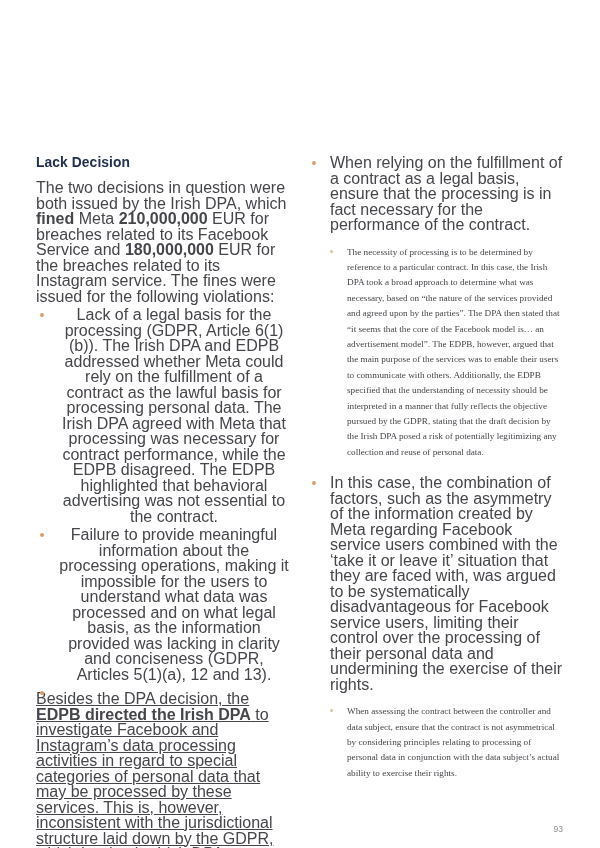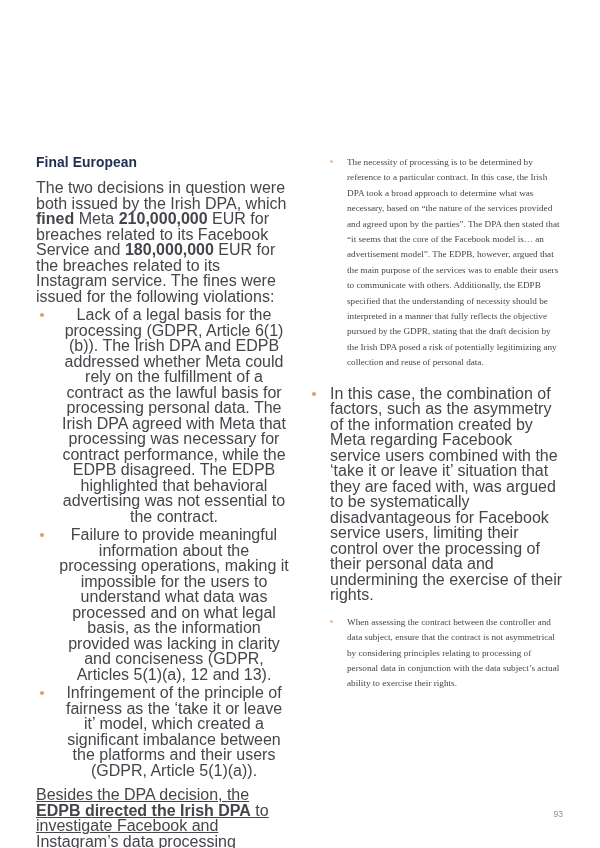--- a/index.html
+++ b/index.html
@@ -12,51 +12,54 @@
   .para{margin:0 0 3px 0;}
   .para-spaced{margin-top:9px;text-decoration:underline;}
   .bullet-list{list-style:none;margin:2px 0 0 0;padding:0;text-align:center;}
   .bullet-item{position:relative;padding-left:22px;margin:0 0 3px 0;}
   .dot{position:absolute;left:4px;top:6px;width:4px;height:4px;border-radius:50%;background:var(--bullet,#dc9e6a);}
   .remark{position:relative;margin:0 0 12px 0;}
   .remark.l1{padding-left:20px;}
   .remark.l1 .dot{left:2px;}
   .remark.l2{padding-left:37px;font-size:9.2px;line-height:15.4px;margin:0 0 15px 0;font-family:Liberation Serif, serif;}
   .remark.l2 .dot{left:20px;top:5px;width:3px;height:3px;background:var(--subbullet,#e7c09a);}
-  .page-number{position:absolute;right:37px;bottom:29px;font-size:8.5px;color:var(--muted,#8d8d8d);}
+  .page-number{position:absolute;right:37px;bottom:14px;font-size:8.5px;color:var(--muted,#8d8d8d);}
   .rich span.b{font-weight:700;}
 </style>
 </head>
 <body>
 
 <div class="page">
   <div class="columns">
 
     <section class="col">
-      <h2 class="section-heading">Final European</h2>
+      <h2 class="section-heading">Lack Decision</h2>
       <p class="body para rich"><span>The two decisions in question were both issued by the Irish DPA, which </span><span class="b">fined</span><span> Meta </span><span class="b">210,000,000</span><span> EUR for breaches related to its Facebook Service and </span><span class="b">180,000,000</span><span> EUR for the breaches related to its Instagram service. The fines were issued for the following violations:</span></p>
       <ul class="bullet-list">
         <li class="body bullet-item">
           <span class="dot"></span>
           <span class="rich"><span>Lack of a legal basis for the processing (GDPR, Article 6(1)(b)). The Irish DPA and EDPB addressed whether Meta could rely on the fulfillment of a contract as the lawful basis for processing personal data. The Irish DPA agreed with Meta that processing was necessary for contract performance, while the EDPB disagreed. The EDPB highlighted that behavioral advertising was not essential to the contract.</span></span>
         </li>
         <li class="body bullet-item">
           <span class="dot"></span>
           <span class="rich"><span>Failure to provide meaningful information about the processing operations, making it impossible for the users to understand what data was processed and on what legal basis, as the information provided was lacking in clarity and conciseness (GDPR, Articles 5(1)(a), 12 and 13).</span></span>
         </li>
         <li class="body bullet-item">
           <span class="dot"></span>
-          <span class="rich"><span>Infringement of the principle of fairness as the ‘take it or leave it’ model, which created a significant imbalance between the platforms and their users (GDPR, Article 5(1)(a)).</span></span>
         </li>
       </ul>
       <p class="body para para-spaced rich"><span>Besides the DPA decision, the </span><span class="b">EDPB directed the Irish DPA</span><span> to investigate Facebook and Instagram’s data processing activities in regard to special categories of personal data that may be processed by these services. This is, however, inconsistent with the jurisdictional structure laid down by the GDPR, which is why the Irish DPA considered it appropriate to bring an action for annulment before the European Court of Justice. It is therefore not clear whether such an investigation will be conducted.</span></p>
     </section>
 
     <section class="col">
 
+      <div class="body remark l1">
+        <span class="dot"></span>
+        <span class="rich"><span>When relying on the fulfillment of a contract as a legal basis, ensure that the processing is in fact necessary for the performance of the contract.</span></span>
+      </div>
 
       <div class="body remark l2">
         <span class="dot"></span>
         <span class="rich"><span>The necessity of processing is to be determined by reference to a particular contract. In this case, the Irish DPA took a broad approach to determine what was necessary, based on “the nature of the services provided and agreed upon by the parties”. The DPA then stated that “it seems that the core of the Facebook model is… an advertisement model”. The EDPB, however, argued that the main purpose of the services was to enable their users to communicate with others. Additionally, the EDPB specified that the understanding of necessity should be interpreted in a manner that fully reflects the objective pursued by the GDPR, stating that the draft decision by the Irish DPA posed a risk of potentially legitimizing any collection and reuse of personal data.</span></span>
       </div>
 
       <div class="body remark l1">
         <span class="dot"></span>
         <span class="rich"><span>In this case, the combination of factors, such as the asymmetry of the information created by Meta regarding Facebook service users combined with the ‘take it or leave it’ situation that they are faced with, was argued to be systematically disadvantageous for Facebook service users, limiting their control over the processing of their personal data and undermining the exercise of their rights.</span></span>
       </div>

